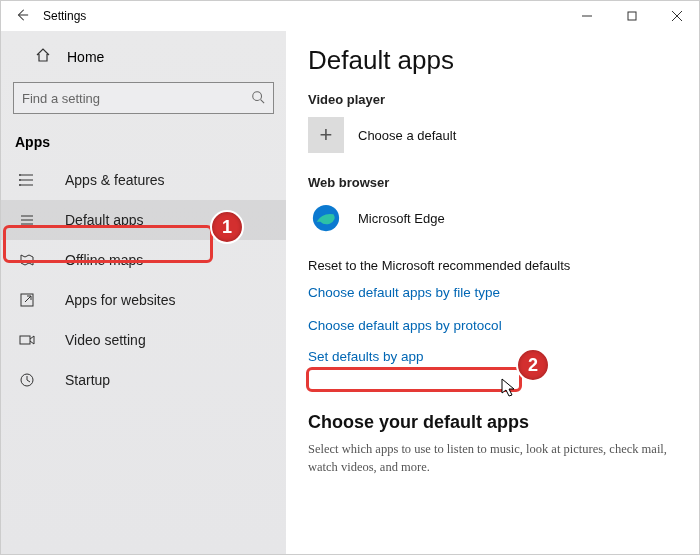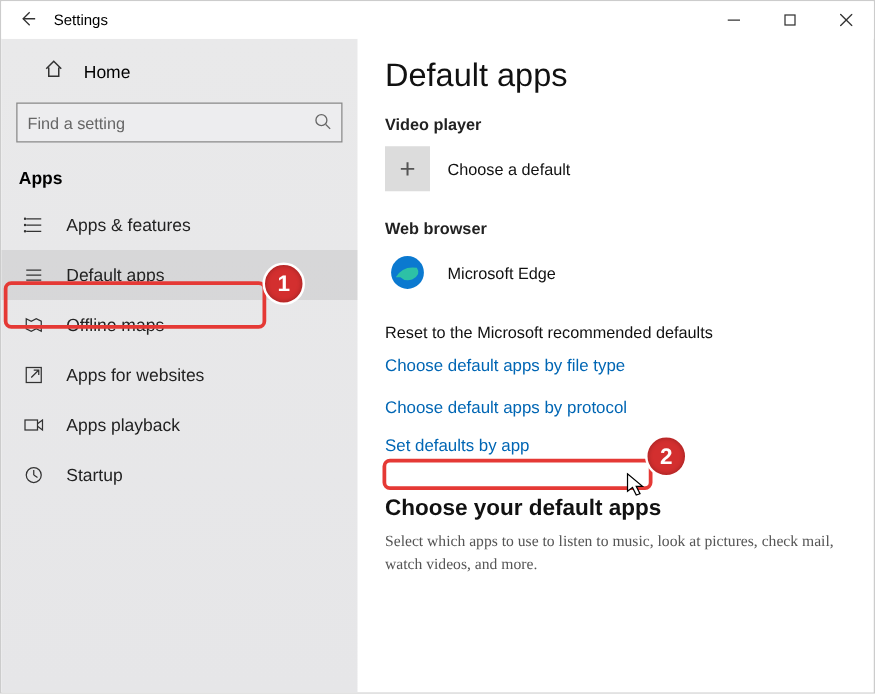--- a/index.html
+++ b/index.html
@@ -56,21 +56,21 @@
     flex: 1; border: none; background: transparent; outline: none;
     font-size: 13px; color: #333;
   }
   .sb-search input::placeholder { color: #666; }
   .sb-groupheader {
     padding: 6px 14px 10px 14px;
     font-weight: 600;
     font-size: 14px;
   }
   .sb-item {
-    display: flex; align-items: center; gap: 18px;
+    display: flex; align-items: center; gap: 30px;
     padding: 12px 18px;
     font-size: 14px;
     color: #222;
     position: relative;
   }
   .sb-item .ic { width: 16px; height: 16px; display:flex; align-items:center; justify-content:center; }
   .sb-item.selected { background: rgba(0,0,0,0.07); }
   .highlight-red {
     position: absolute; border: 3px solid #e53935; border-radius: 6px;
     pointer-events: none;
@@ -112,21 +112,21 @@
   .link-blue {
     color: #0066b4; font-size: 13.5px;
     display: inline-block;
     margin-bottom: 16px;
     position: relative;
   }
   .link-wrap { position: relative; display: block; }
   .cursor {
     position: absolute; pointer-events: none;
   }
-  .choose-h { font-size: 18px; font-weight: 600; margin-top: 16px; margin-bottom: 8px; }
+  .choose-h { font-size: 18px; font-weight: 600; margin-top: 32px; margin-bottom: 8px; }
   .choose-p { font-size: 12.5px; color: #555; line-height: 1.4; font-family: Liberation Serif, serif; }
 </style>
 </head>
 <body>
 
 <div class="window">
 
   <div class="titlebar">
     <div class="tb-left">
       <span>
@@ -225,21 +225,21 @@
         <span>Apps for websites</span>
       </div>
 
       <div class="sb-item">
         <span class="ic">
           <svg width="16" height="16" viewBox="0 0 16 16">
               <rect x="1" y="4" width="10" height="8" stroke="#333" fill="none"></rect>
               <path d="M11 7 L15 4 V12 L11 9" stroke="#333" fill="none"></path>
             </svg>
         </span>
-        <span>Apps playback</span>
+        <span>Video setting</span>
       </div>
 
       <div class="sb-item">
         <span class="ic">
           <svg width="16" height="16" viewBox="0 0 16 16">
               <circle cx="8" cy="8" r="6" stroke="#333" fill="none"></circle>
               <path d="M8 8 L8 4 M8 8 L11 10" stroke="#333"></path>
             </svg>
         </span>
         <span>Startup</span>

